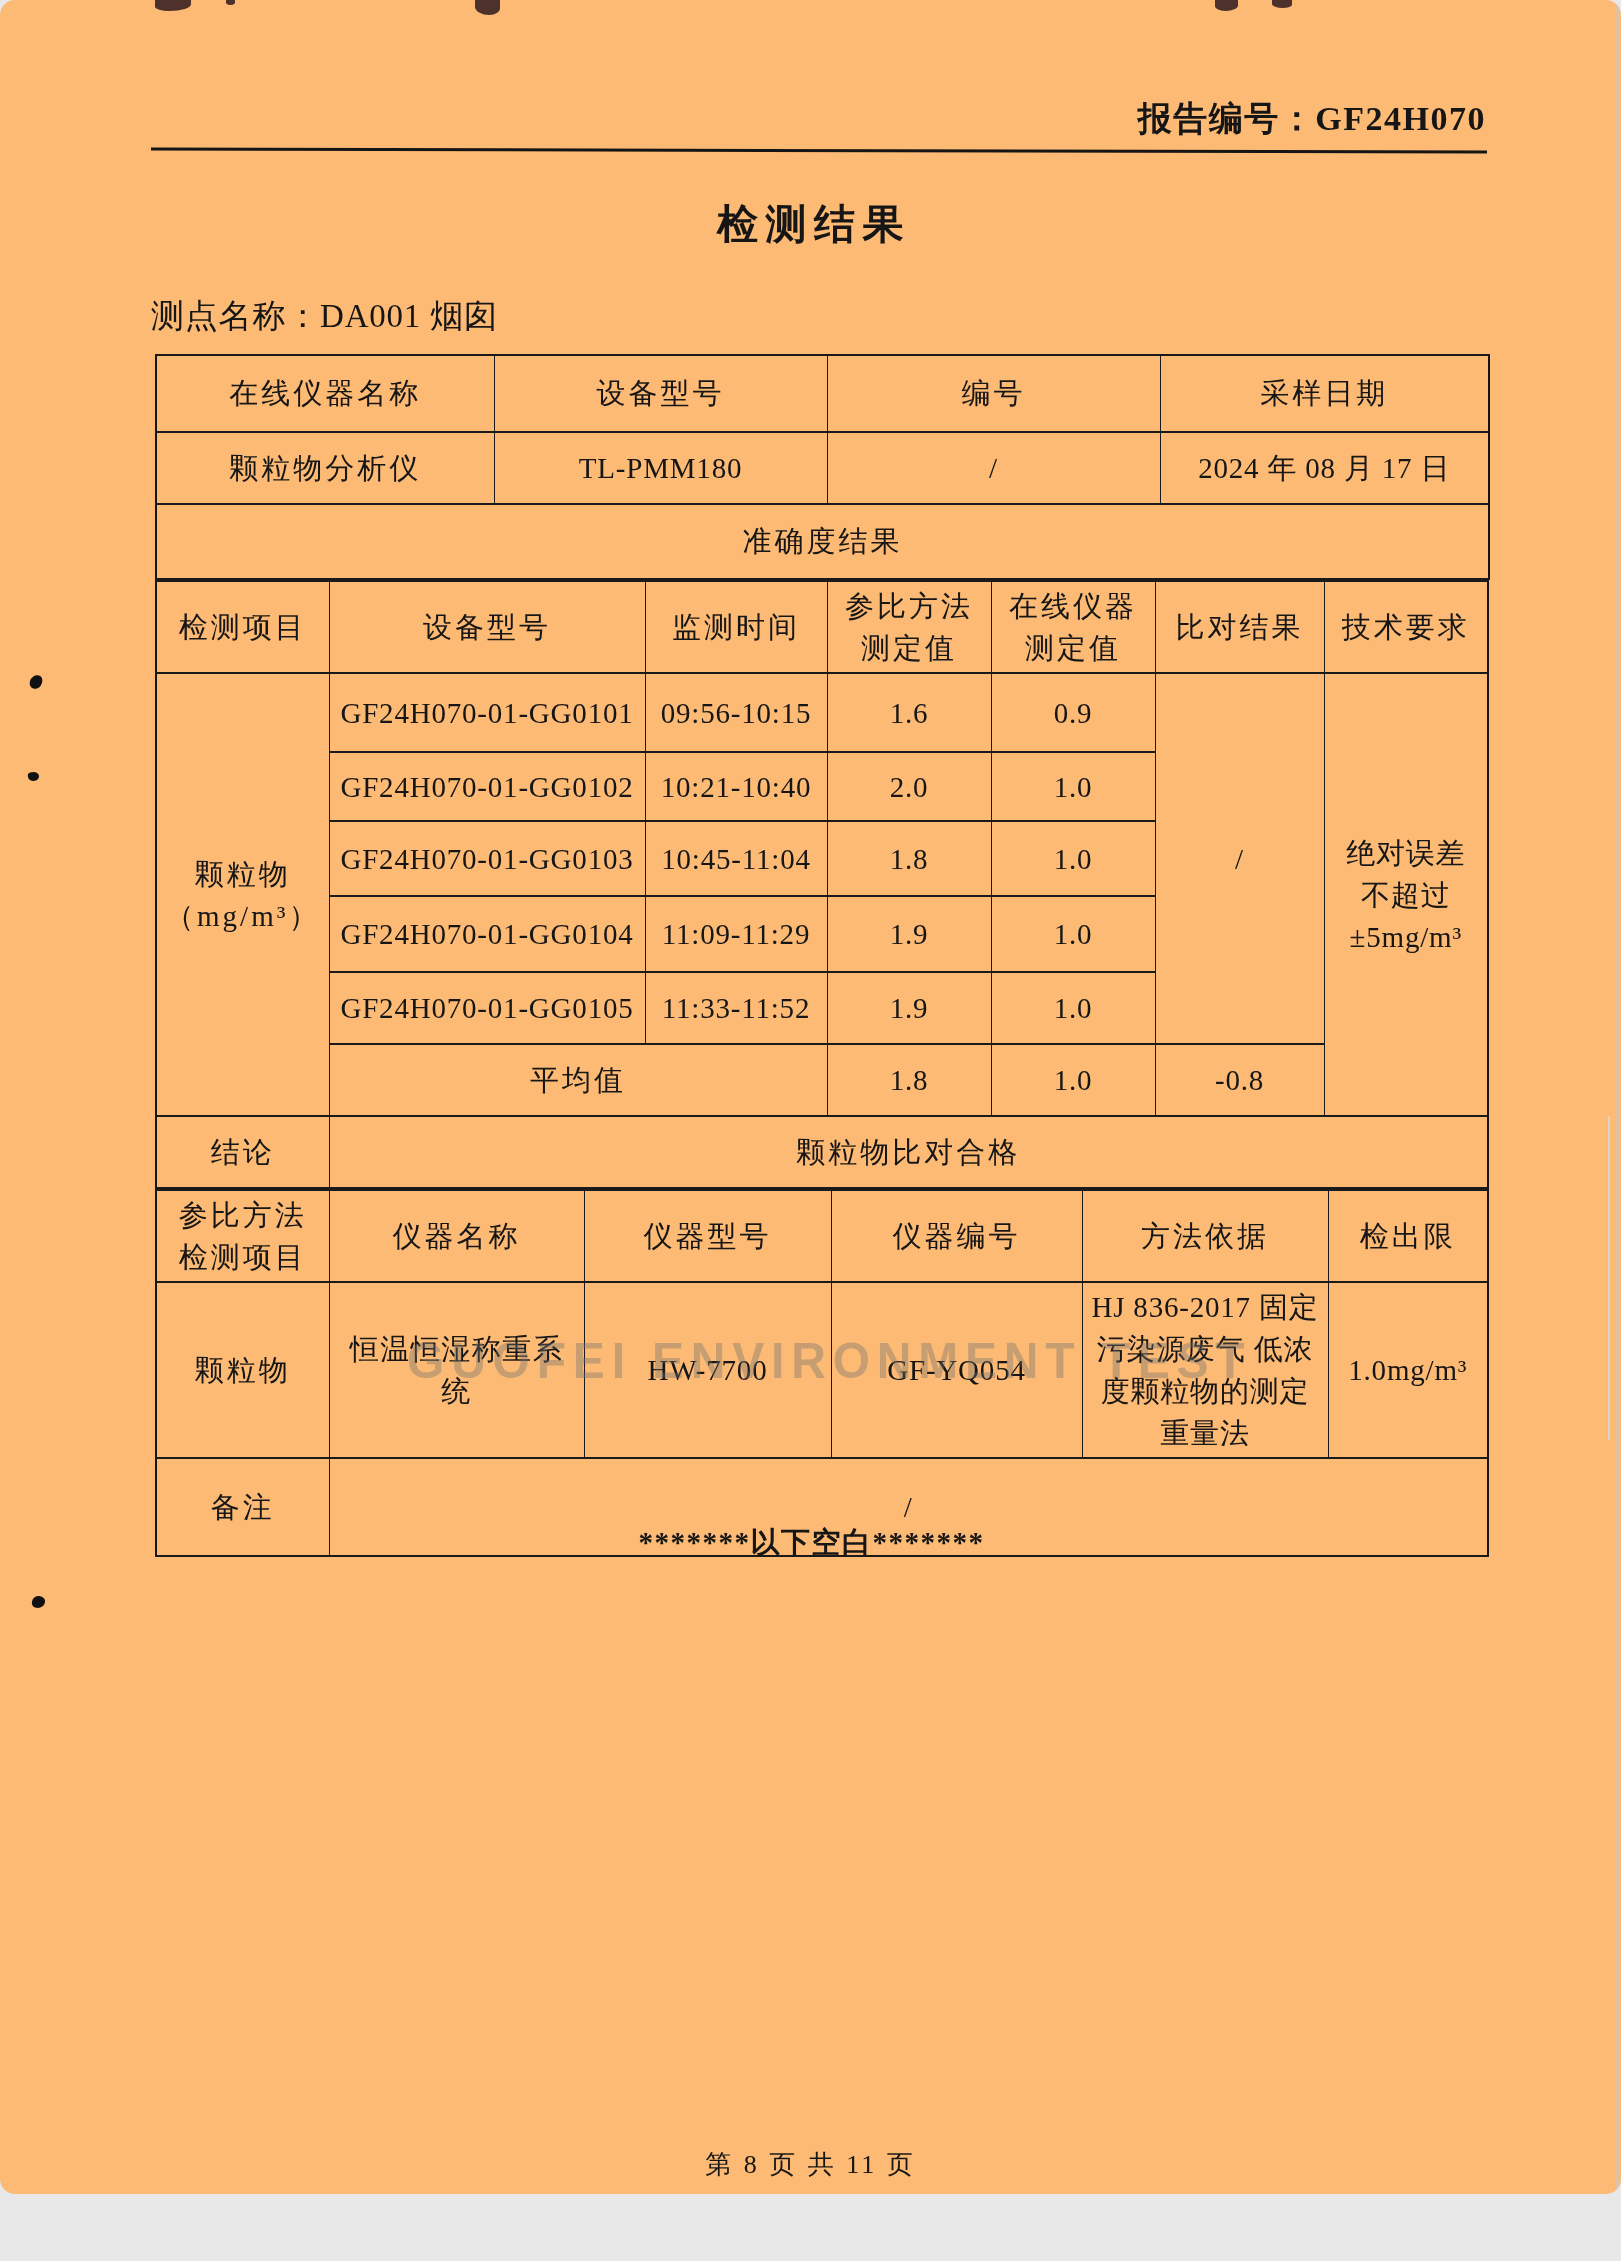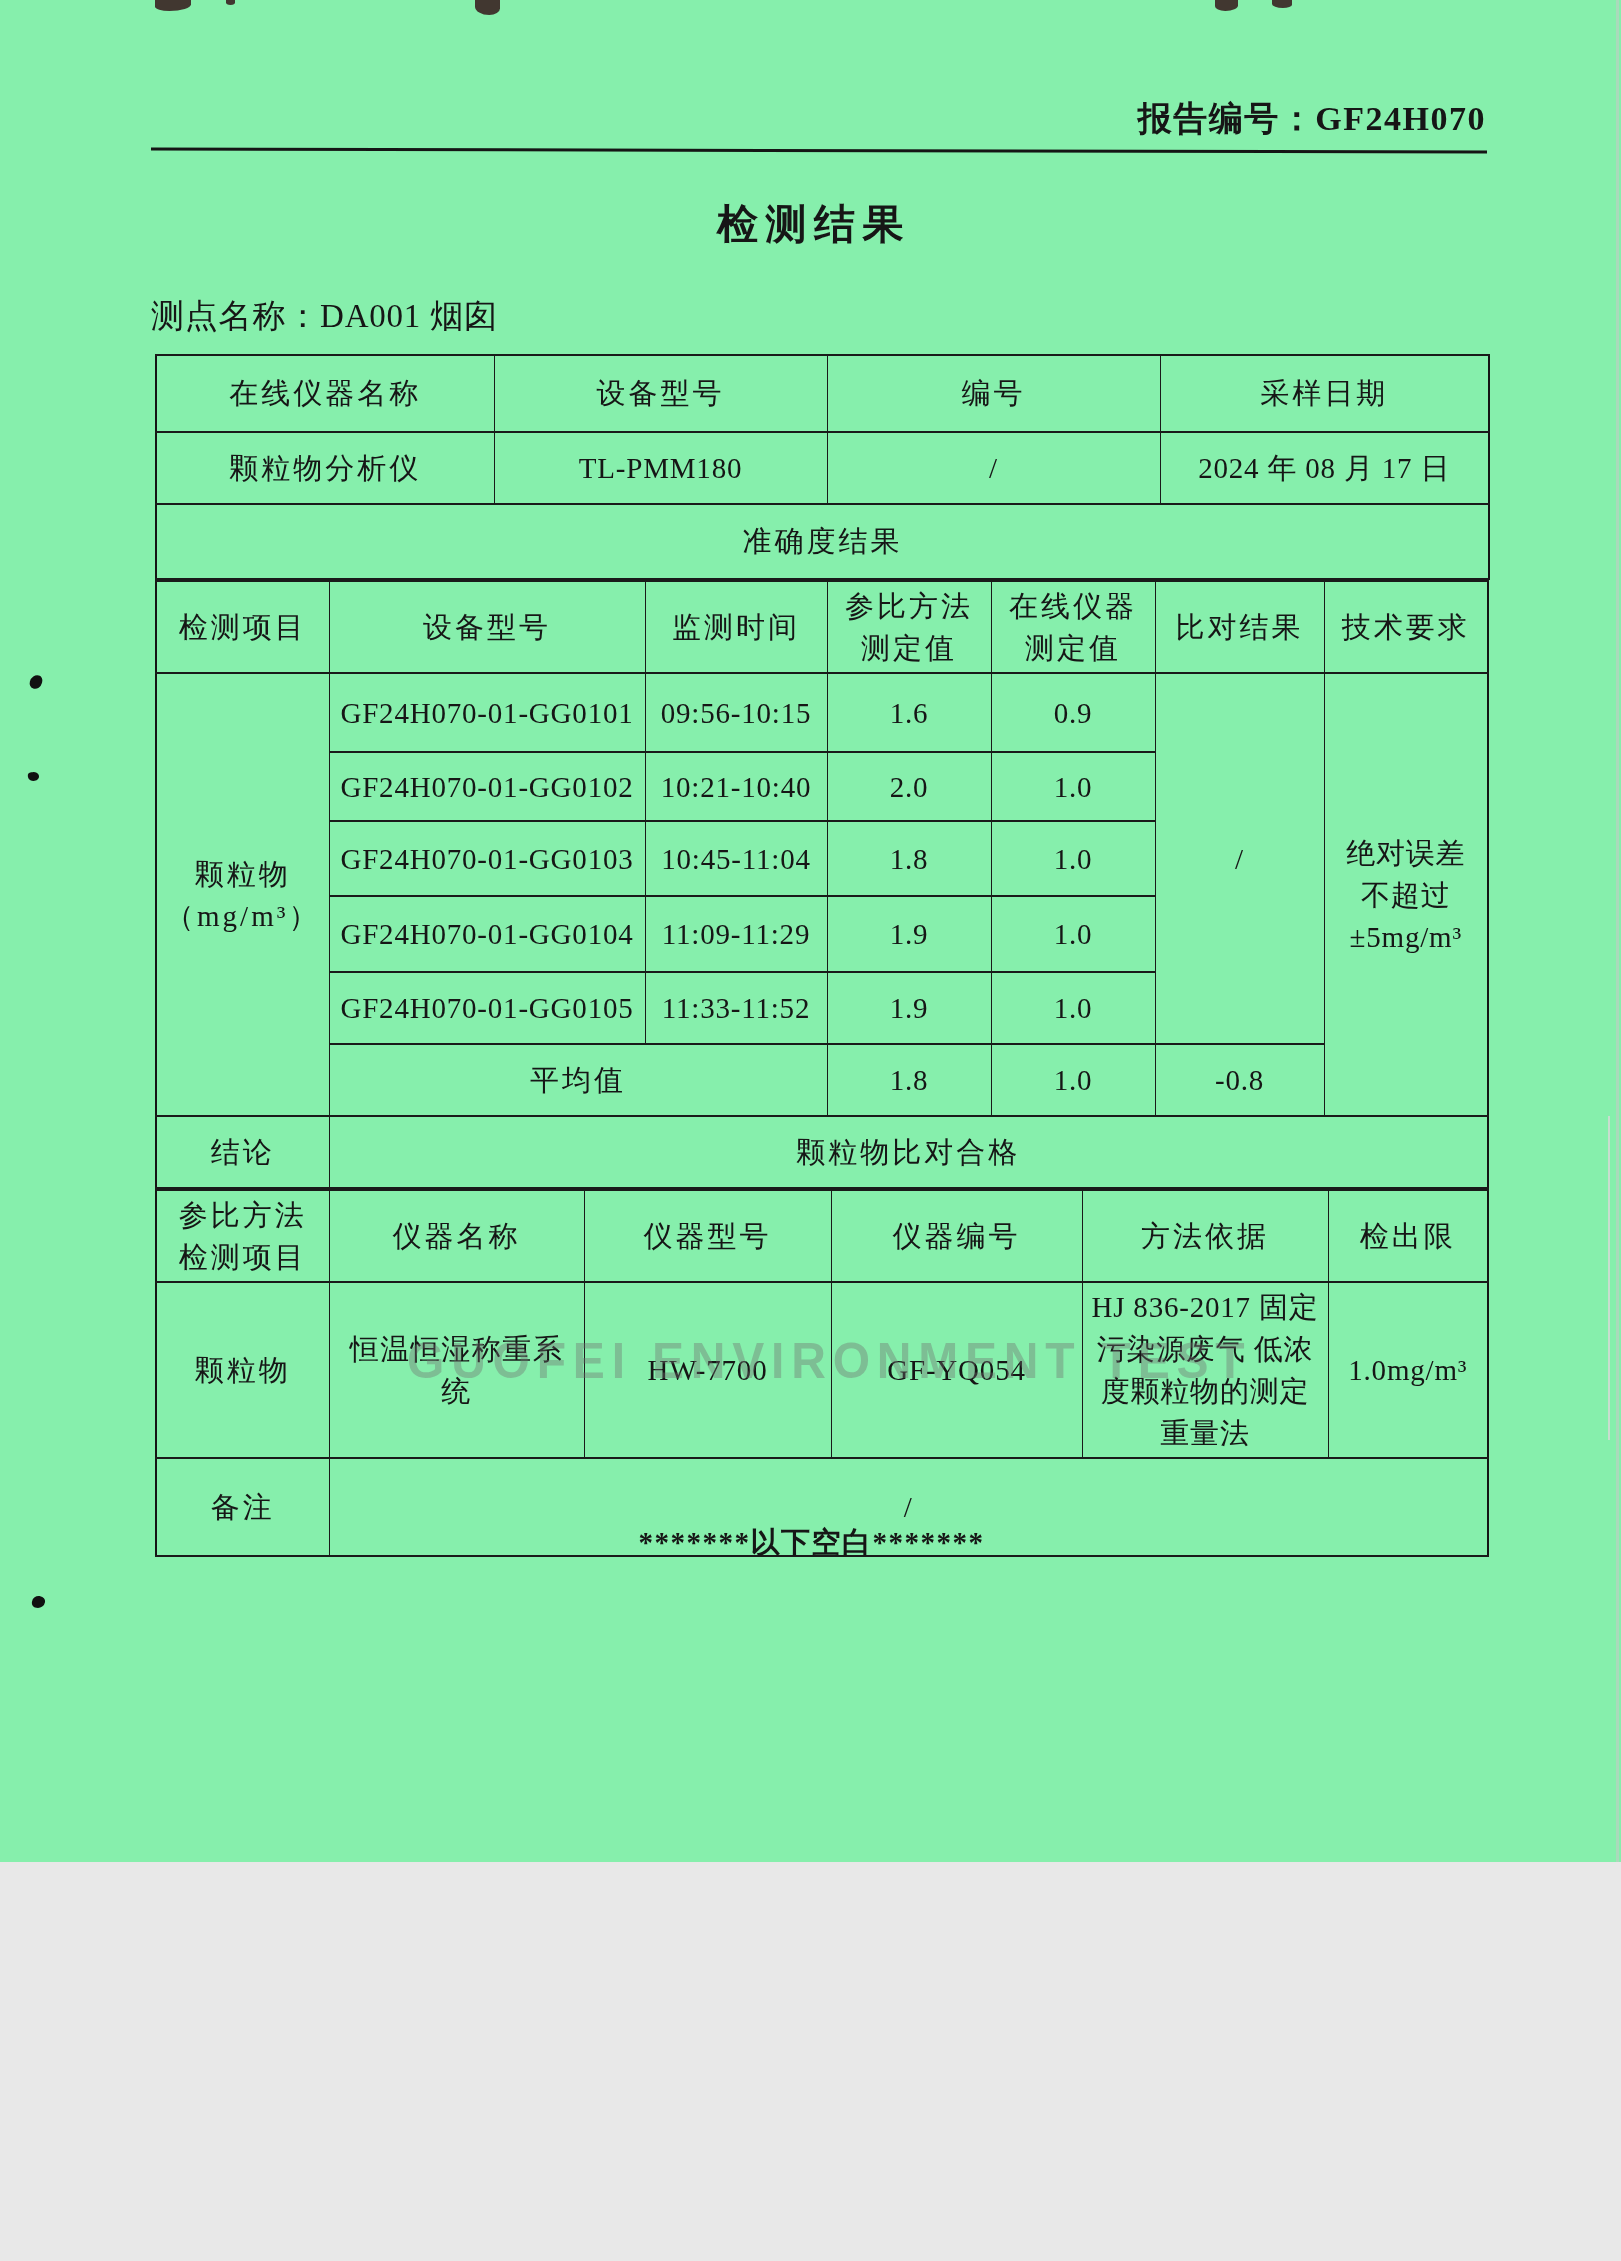--- a/index.html
+++ b/index.html
@@ -1,24 +1,25 @@
 <!DOCTYPE html>
 <html style="font-size:12px"><head>
 <meta charset="utf-8">
 <style>
   * { margin: 0; padding: 0; box-sizing: border-box; }
   html, body { background: #e8e8e8; }
   .page {
     position: relative;
     width: 1621px;
-    height: 1862px;
-    background: #86efac;
+    height: 2194px;
+    background: #fdba74;
     font-family: "Liberation Serif", "DejaVu Serif", serif;
     color: #161616;
     overflow: hidden;
+    border-radius: 15px;
   }
   .report-no {
     position: absolute;
     top: 96px;
     left: 148px;
     width: 1338px;
     text-align: right;
     font-size: 34px;
     letter-spacing: 1.5px;
     font-weight: bold;

